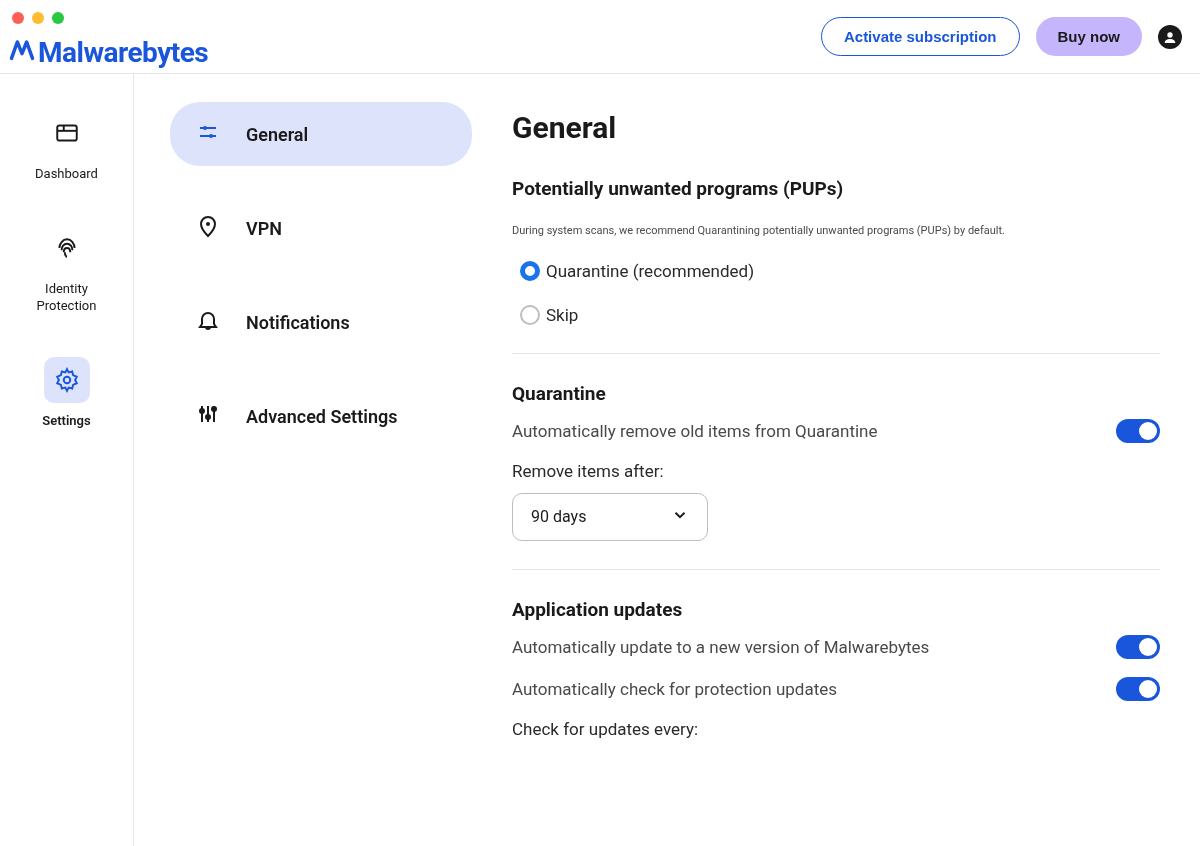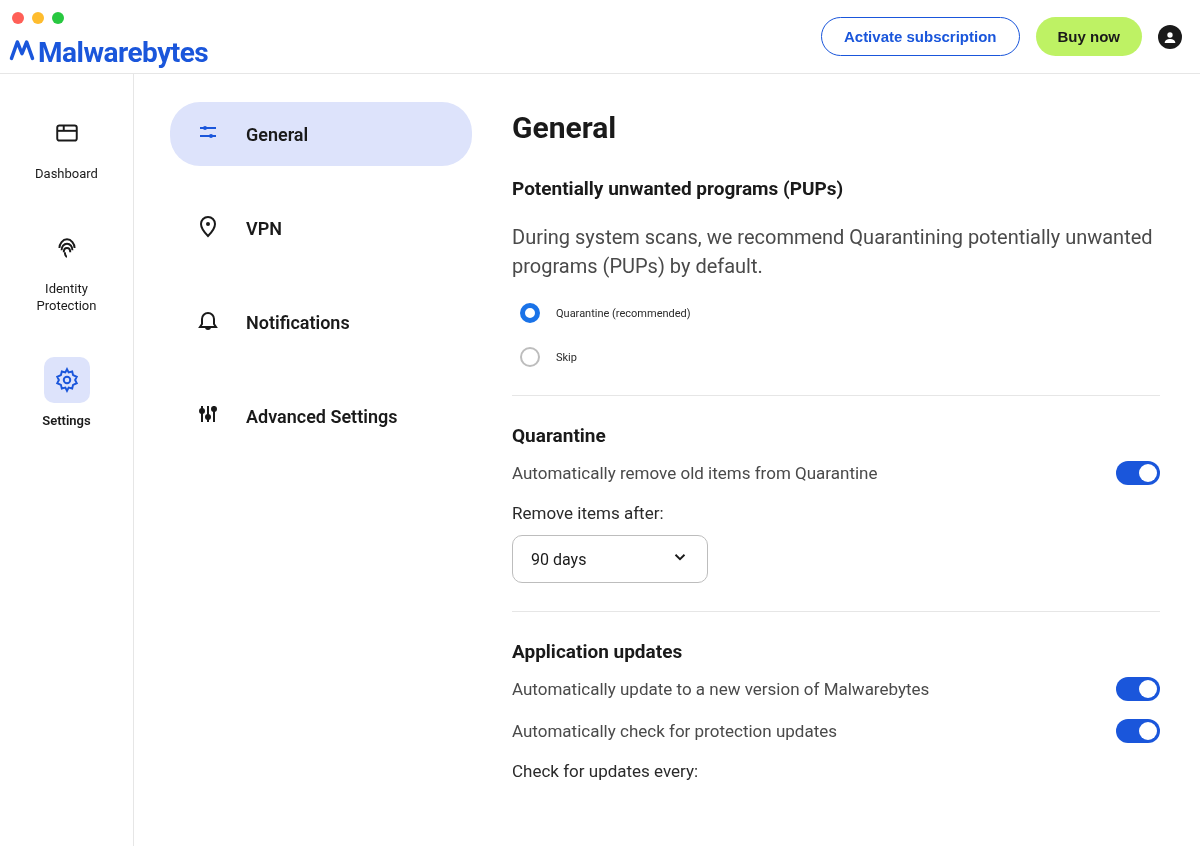--- a/index.html
+++ b/index.html
@@ -60,21 +60,21 @@
       border: 1.5px solid #1a56db;
       color: #1a56db;
       font-weight: 600;
       font-size: 15px;
       padding: 10px 22px;
       border-radius: 24px;
       cursor: pointer;
       text-align: right;
     }
     .btn-primary {
-      background: #bef264;
+      background: #c4b5fd;
       border: none;
       color: #1a1a1a;
       font-weight: 700;
       font-size: 15px;
       padding: 11px 22px;
       border-radius: 24px;
       cursor: pointer;
     }
     .avatar-icon {
       width: 24px;
@@ -184,38 +184,38 @@
     .section + .section {
       border-top: 1px solid #e6e6e6;
       padding-top: 28px;
     }
     .section h2 {
       font-size: 19px;
       font-weight: 700;
       margin-bottom: 14px;
     }
     .section-desc {
-      font-size: 20px;
+      font-size: 11px;
       color: #4a4a4a;
       line-height: 1.45;
       margin-bottom: 22px;
       margin-top: 23px;
     }
     .radio-group {
       display: flex;
       flex-direction: column;
       gap: 24px;
       padding-left: 8px;
     }
     .radio-option {
       display: flex;
       align-items: center;
-      gap: 16px;
-      cursor: pointer;
-      font-size: 11px;
+      gap: 6px;
+      cursor: pointer;
+      font-size: 17px;
       color: #2a2a2a;
     }
     .radio-circle {
       width: 20px;
       height: 20px;
       border-radius: 50%;
       border: 2px solid #bdbdbd;
       display: flex;
       align-items: center;
       justify-content: center;

